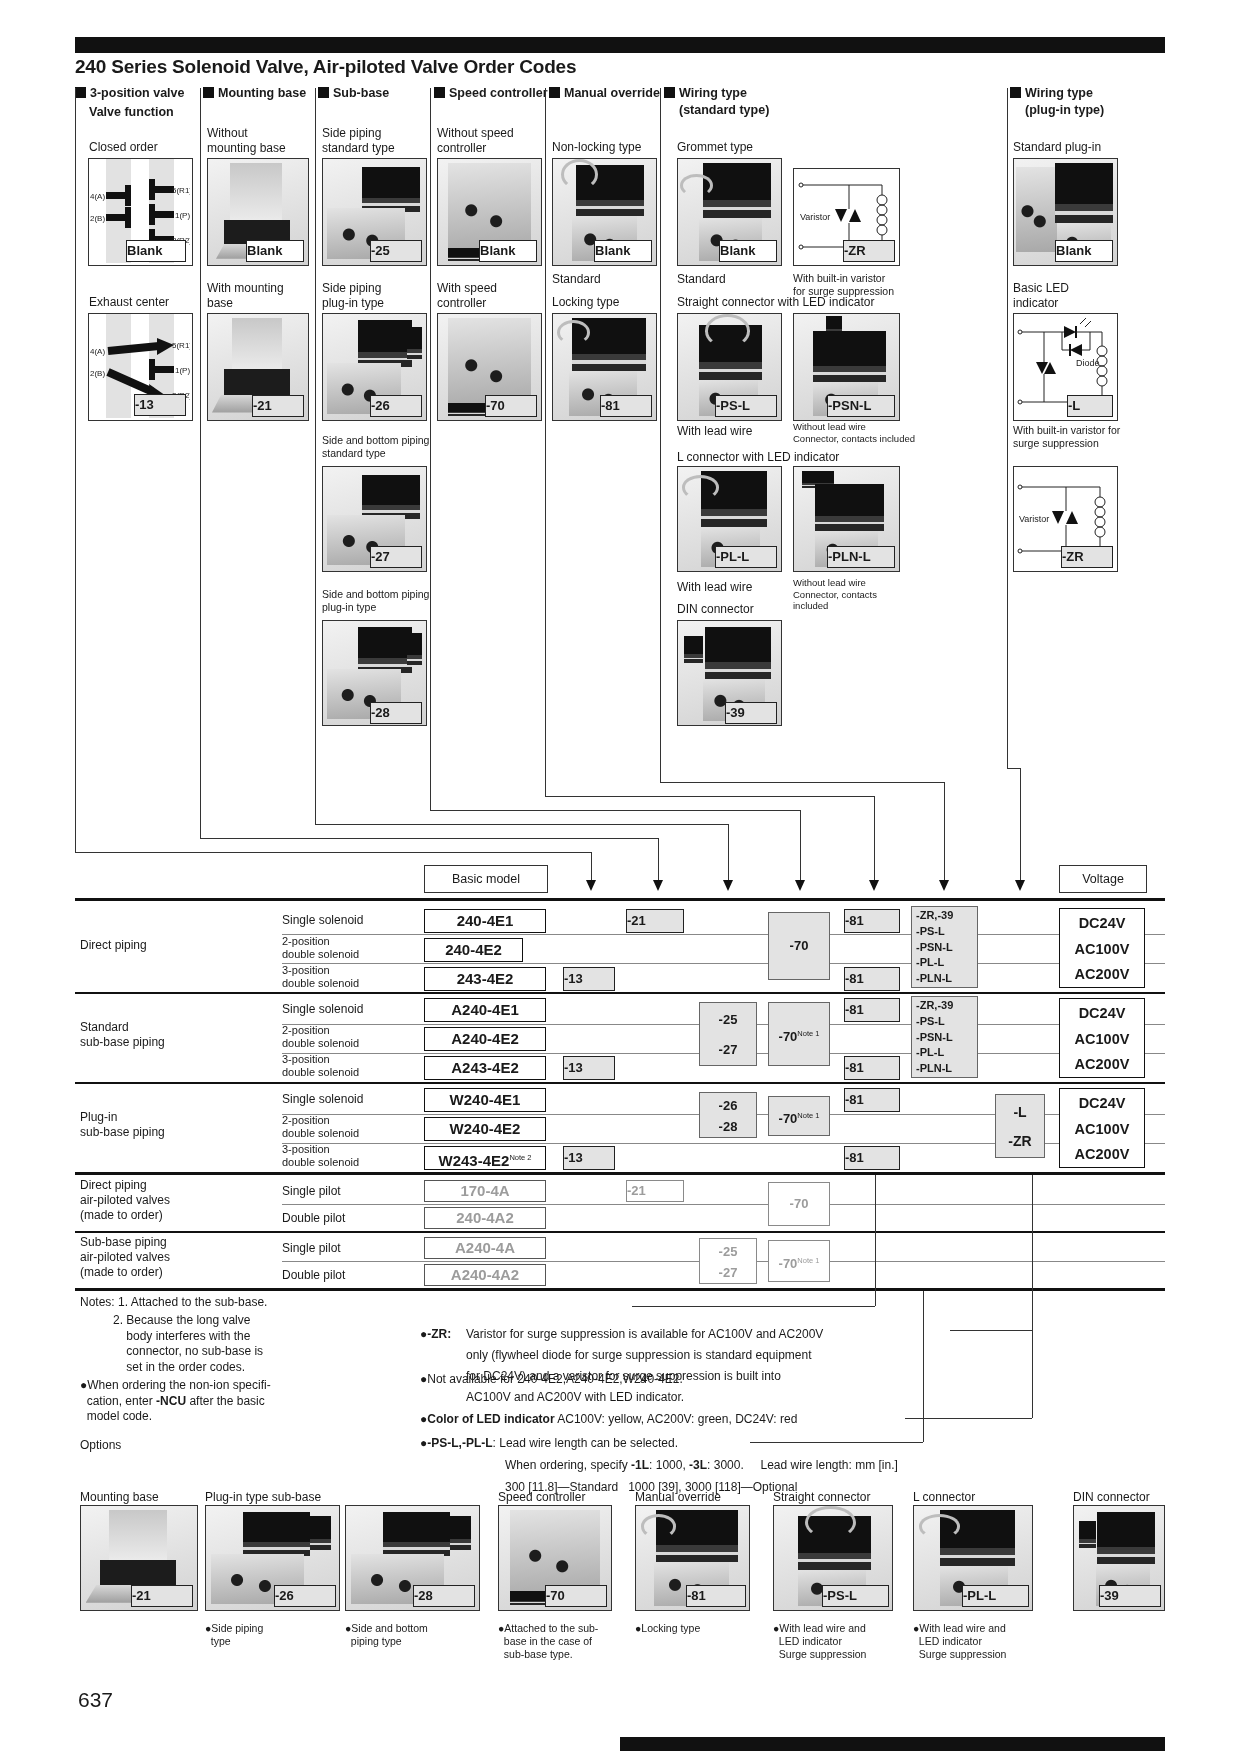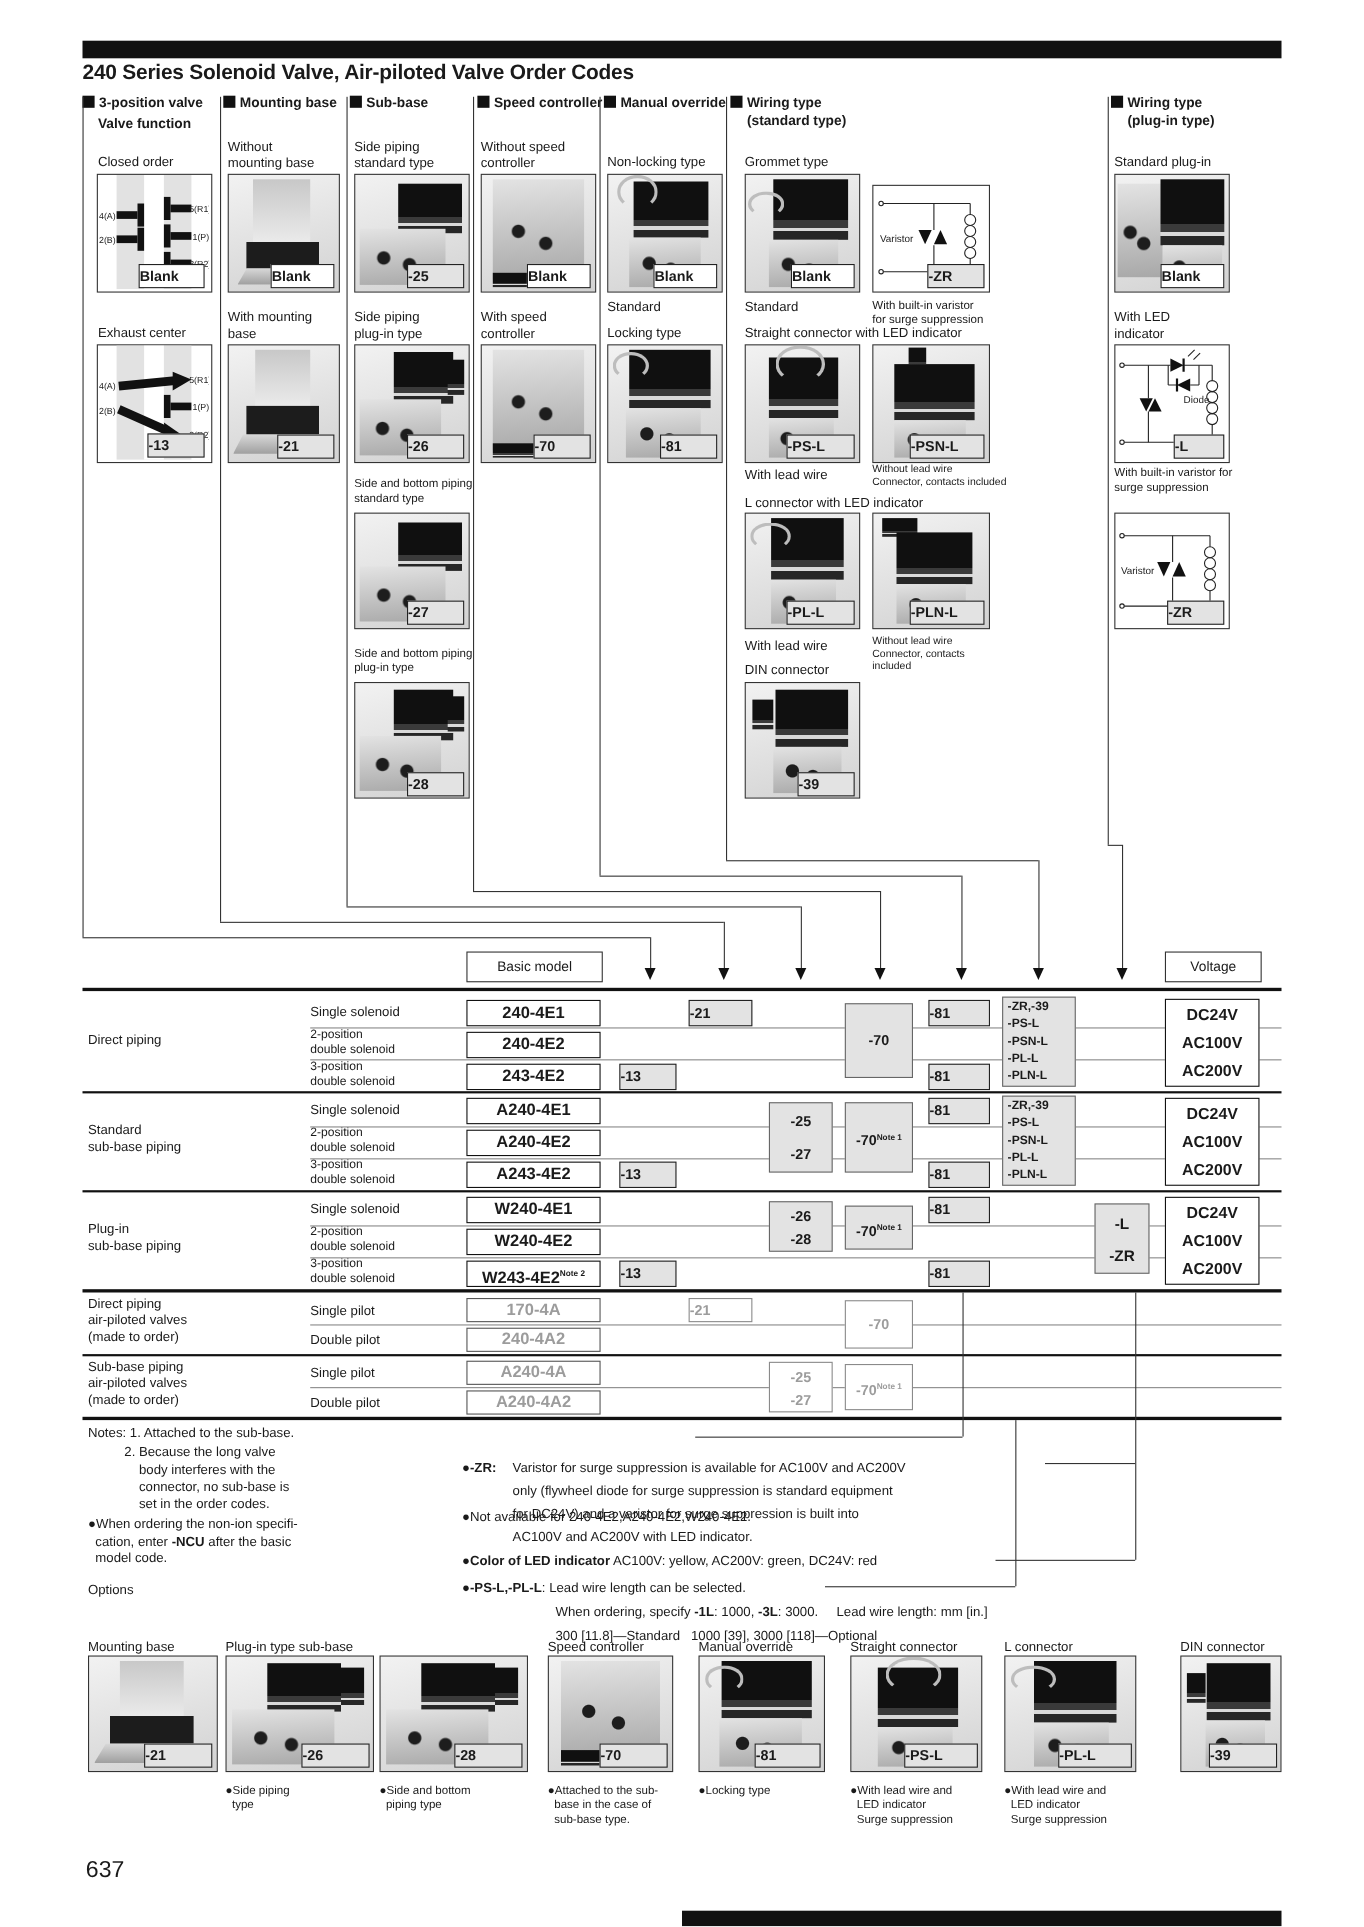--- a/index.html
+++ b/index.html
@@ -30,21 +30,21 @@
   .code.wh{background:#fff}
   .mbox{position:absolute;border:1.5px solid #111;background:#fff;font-weight:bold;font-size:15px;text-align:center;line-height:21px;height:24px;box-sizing:border-box;z-index:4}
   .tc{position:absolute;background:#e3e3e3;border:1px solid #666;font-weight:bold;font-size:13px;text-align:center;box-sizing:border-box;z-index:4}
   .volt{position:absolute;border:1.5px solid #111;background:#fff;font-weight:bold;font-size:14.5px;text-align:center;box-sizing:border-box;z-index:4;white-space:pre-wrap}
   .opt{position:absolute;background:#e3e3e3;border:1px solid #666;font-weight:bold;font-size:11px;line-height:15.8px;text-align:left;padding:1px 4px;box-sizing:border-box;z-index:4;white-space:pre-wrap}
   .mto{color:#9c9c9c !important;border-color:#8a8a8a !important;background:#fff !important}
   .mto.mdl{border-color:#555 !important}
   .typ{font-size:12px}
   .typ2{font-size:11px;line-height:13px;white-space:pre-wrap}
   .glab{font-size:12px;line-height:15px;white-space:pre-wrap}
-  sup{font-size:7.5px;font-weight:bold}
+  sup{font-size:7.5px;font-weight:normal}
   .arr{position:absolute;width:0;height:0;border-left:5px solid transparent;border-right:5px solid transparent;border-top:11px solid #111;z-index:3}
   .nt{font-size:12px;line-height:15.5px;white-space:pre-wrap}
   .nt2{font-size:12px;line-height:21px;white-space:pre-wrap}
   .b{font-weight:bold}
   .opth{font-size:12px;font-weight:normal}
   .pgno{font-size:21px}
   svg text{font-family:"Liberation Sans",sans-serif}
 </style>
 </head>
 <body>
@@ -270,21 +270,21 @@
 <div class="code" style="left:725px;top:702px;width:52px">-39</div>
 
 <div class="a lbl" style="left:1013px;top:140px">Standard plug-in</div>
 <div class="pht" style="left:1013px;top:158px;width:103px;height:106px">
   <div class="pb" style="left:2%;top:8%;width:40%;height:80%"></div>
   <div class="pc" style="left:40%;top:4%;width:56%;height:56%"></div>
   <div class="pb" style="left:42%;top:60%;width:52%;height:36%"></div>
 </div>
 <div class="code wh" style="left:1055px;top:240px;width:58px">Blank</div>
 
-<div class="a lbl" style="left:1013px;top:281px">With LED
+<div class="a lbl" style="left:1013px;top:281px">Basic LED
 indicator</div>
 <div class="schem" style="left:1013px;top:313px;width:103px;height:106px">
   <svg width="101" height="104" viewBox="0 0 101 104">
     <circle cx="6" cy="18" r="2" fill="none" stroke="#222"></circle>
     <circle cx="6" cy="88" r="2" fill="none" stroke="#222"></circle>
     <line x1="8" y1="18" x2="50" y2="18" stroke="#222"></line>
     <polygon points="50,12 50,24 62,18" fill="#111"></polygon>
     <line x1="62" y1="12" x2="62" y2="24" stroke="#111" stroke-width="2"></line>
     <line x1="62" y1="18" x2="88" y2="18" stroke="#222"></line>
     <line x1="66" y1="10" x2="72" y2="4" stroke="#222"></line>
@@ -381,21 +381,21 @@
 <div class="hl thin" style="left:282px;top:1261px;width:883px"></div>
 <div class="bar" style="left:75px;top:1288px;width:1090px;height:3px"></div>
 
 <div class="a glab" style="left:80px;top:938px">Direct piping</div>
 <div class="a typ" style="left:282px;top:913px">Single solenoid</div>
 <div class="mbox" style="left:424px;top:909px;width:122px">240-4E1</div>
 <div class="code" style="left:626px;top:909px;width:58px;height:24px;line-height:21px">-21</div>
 <div class="code" style="left:844px;top:909px;width:56px;height:24px;line-height:21px">-81</div>
 <div class="a typ2" style="left:282px;top:935px">2-position
 double solenoid</div>
-<div class="mbox" style="left:424px;top:938px;width:122px">240-4E2</div>
+<div class="mbox" style="left:424px;top:938px;width:99px">240-4E2</div>
 <div class="a typ2" style="left:282px;top:964px">3-position
 double solenoid</div>
 <div class="mbox" style="left:424px;top:967px;width:122px">243-4E2</div>
 <div class="code" style="left:563px;top:967px;width:52px;height:24px;line-height:21px">-13</div>
 <div class="code" style="left:844px;top:967px;width:56px;height:24px;line-height:21px">-81</div>
 <div class="tc" style="left:768px;top:912px;width:62px;height:68px;line-height:66px"><span>-70</span></div>
 <div class="opt txt" style="left:911px;top:906px;width:67px;height:82px">-ZR,-39
 -PS-L
 -PSN-L
 -PL-L

